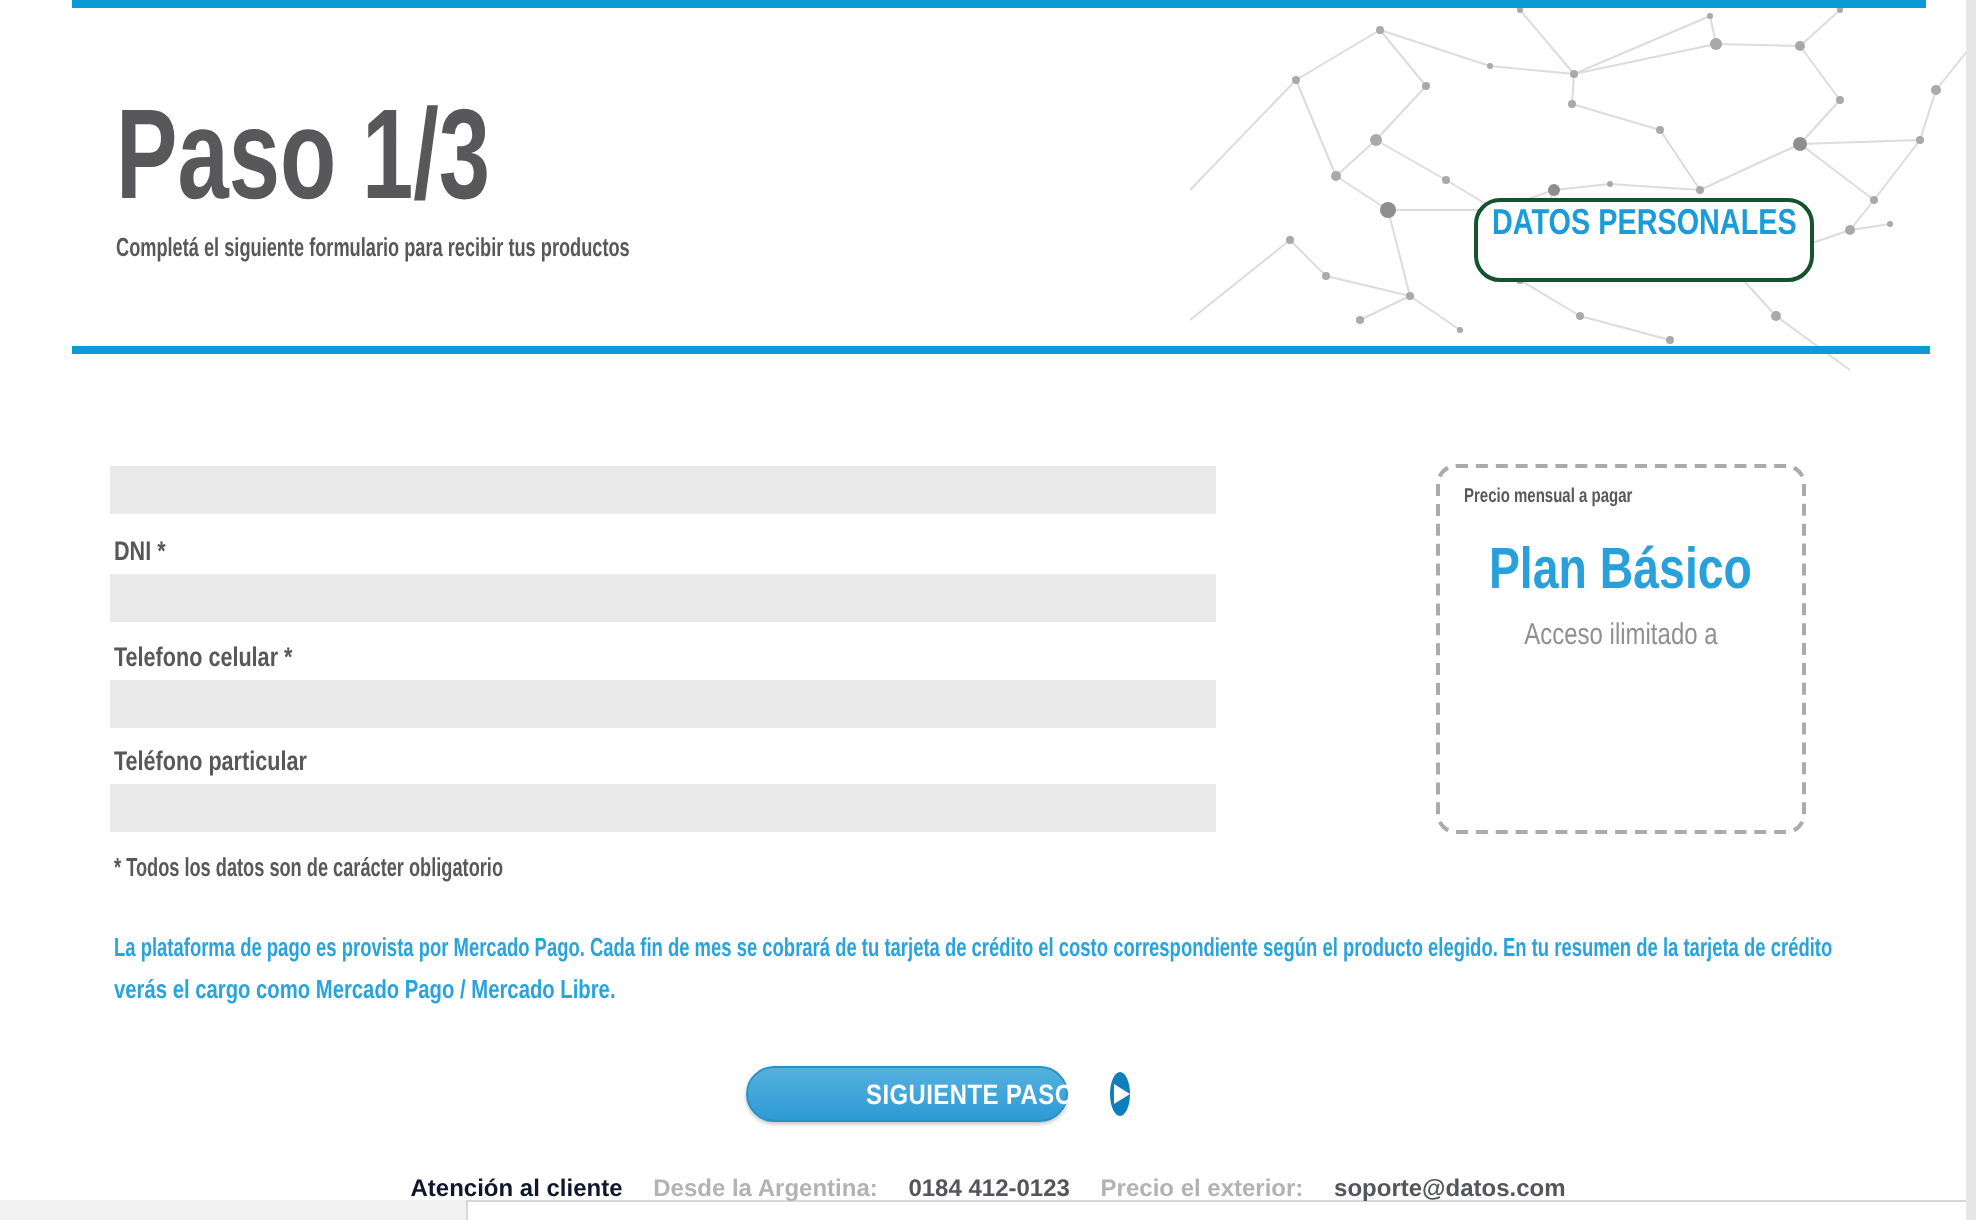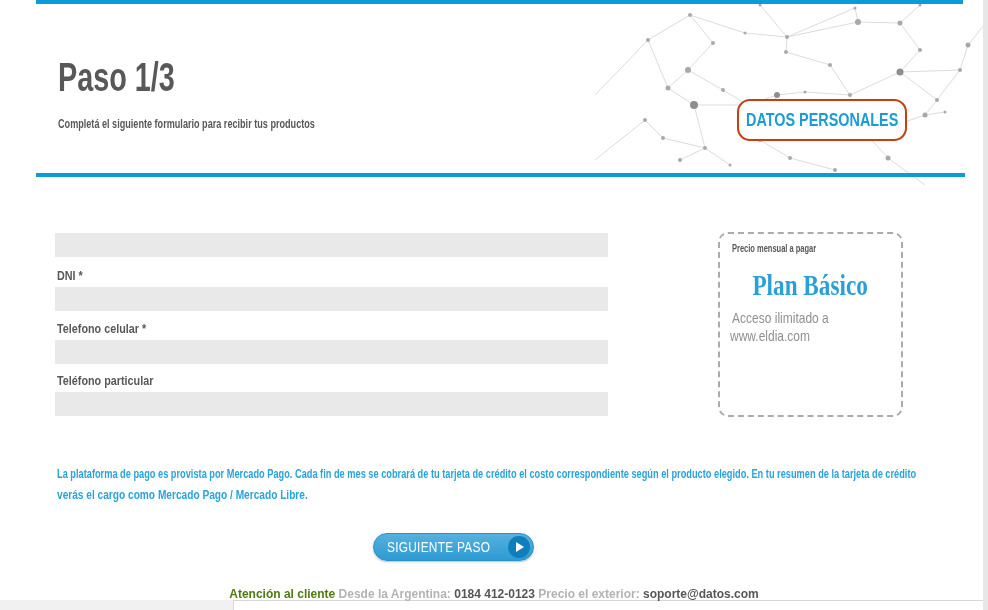--- a/index.html
+++ b/index.html
@@ -11,65 +11,65 @@
   .cx{display:inline-block;white-space:nowrap;transform:scaleX(var(--sx,.8));transform-origin:0 50%;}
   .cxc{display:inline-block;white-space:nowrap;transform:scaleX(var(--sx,.8));transform-origin:50% 50%;}
 
   .abs{position:absolute;}
   .topbar{left:36px;top:0;width:927px;height:4px;background:#0D9BD8;}
   .divider{left:36px;top:173px;width:929px;height:4px;background:#0D9BD8;}
 
   .net{left:595px;top:0;pointer-events:none;z-index:0;}
   .z{z-index:1;}
 
-  .title{left:58px;top:48px;font-size:40px;line-height:58px;font-weight:bold;color:#58585A;}
+  .title{left:58px;top:48px;font-size:64px;line-height:58px;font-weight:bold;color:#58585A;}
   .subtitle{left:58px;top:116px;font-size:13px;font-weight:bold;color:#58585A;}
 
   .badge{
     left:737px;top:99px;width:170px;height:42px;background:#fff;
-    border:2px solid #c2410c;border-radius:13px;box-sizing:border-box;
-    display:flex;align-items:center;justify-content:center;
+    border:2px solid #14532d;border-radius:13px;box-sizing:border-box;
+    display:flex;justify-content:center;
     font-size:18px;font-weight:bold;color:#1B9CD8;z-index:2;
   }
 
   .f-label{left:57px;font-size:13.5px;font-weight:bold;color:#58585A;}
   .f-input{
     left:55px;width:553px;height:24px;background:#E9E9E9;border:0;outline:0;
     font-family:"Liberation Sans",sans-serif;font-size:13px;color:#58585A;padding:0 6px;box-sizing:border-box;
   }
   .note{left:57px;top:426px;font-size:13px;font-weight:bold;color:#58585A;}
 
   .notice{left:57px;top:463px;font-size:13px;font-weight:bold;color:#29A3DB;line-height:21px;}
 
   .planbox{
     left:718px;top:232px;width:185px;height:185px;background:#fff;box-sizing:border-box;
     border:2px dashed #ABABAB;border-radius:10px;z-index:2;
   }
   .pb-title{margin:9px 12px 0;font-size:10px;font-weight:bold;color:#58585A;}
-  .pb-name{margin-top:16px;text-align:center;font-size:29px;line-height:30px;font-weight:bold;color:#29A0D9;font-family:Liberation Serif, serif;}
-  .pb-desc{margin-top:9px;text-align:left;font-size:15px;line-height:18px;color:#8F9092;}
+  .pb-name{margin-top:16px;text-align:center;font-size:29px;line-height:30px;font-weight:bold;color:#29A0D9;}
+  .pb-desc{margin-top:9px;text-align:center;font-size:15px;line-height:18px;color:#8F9092;}
   .pb-price{margin-top:5px;text-align:center;font-size:34px;line-height:32px;font-weight:bold;color:#2E9FD8;}
   .pb-period{text-align:center;font-size:18px;line-height:19px;font-weight:bold;color:#6E6F71;}
 
   .next-btn{
     left:373px;top:533px;width:161px;height:28px;box-sizing:border-box;cursor:pointer;
     background:linear-gradient(#55B1DF,#2D9BD3);border:1px solid #2A91C6;border-radius:14px;
     box-shadow:0 1px 2px rgba(0,0,0,.25);
     display:flex;align-items:center;padding:0 3px 0 13px;z-index:2;
   }
-  .next-label{color:#fff;font-size:14px;font-weight:normal;letter-spacing:.3px;}
+  .next-label{color:#fff;font-size:14px;font-weight:bold;letter-spacing:.3px;margin-left:46px;}
   .play-circle{
     margin-left:auto;width:22px;height:22px;border-radius:50%;background:#0E7FBC;
     display:flex;align-items:center;justify-content:center;
   }
   .play-tri{width:0;height:0;border-left:8px solid #fff;border-top:5px solid transparent;border-bottom:5px solid transparent;margin-left:2px;}
 
   .footer{left:0;top:587px;width:100%;text-align:center;font-size:12px;font-weight:bold;z-index:2;}
-  .footer .blue{color:#4d7c0f;}
-  .footer .muted{color:#B3B3B3;margin:0 0;}
+  .footer .blue{color:#0f172a;}
+  .footer .muted{color:#B3B3B3;margin:0 12px;}
   .footer .dark{color:#55565A;}
 
   .bottom-strip{left:0;top:600px;width:988px;height:10px;background:#F1F1F1;}
   .bottom-panel{left:233px;top:600px;width:755px;height:10px;background:#fff;border-top:1px solid #D8D8D8;border-left:1px solid #D8D8D8;box-sizing:border-box;}
   .scroll-strip{left:983px;top:0;width:5px;height:610px;background:#E7E7E7;z-index:3;}
 </style>
 </head>
 <body>
 
 <div class="page">
@@ -140,32 +140,32 @@
 
   <div class="abs f-label z" style="top:268px"><span class="cx">DNI *</span></div>
   <input class="abs f-input z" style="top: 287px;" type="text" value="">
 
   <div class="abs f-label z" style="top:321px"><span class="cx">Telefono celular *</span></div>
   <input class="abs f-input z" style="top: 340px;" type="text" value="">
 
   <div class="abs f-label z" style="top:373px"><span class="cx">Teléfono particular</span></div>
   <input class="abs f-input z" style="top: 392px;" type="text" value="">
 
+  <div class="abs note z"><span class="cx" style="--sx:.7">* Todos los datos son de carácter obligatorio</span></div>
 
   <div class="abs notice z">
     <div><span class="cx" style="--sx:.71">La plataforma de pago es provista por Mercado Pago. Cada fin de mes se cobrará de tu tarjeta de crédito el costo correspondiente según el producto elegido. En tu resumen de la tarjeta de crédito</span></div>
     <div><span class="cx" style="--sx:.78">verás el cargo como Mercado Pago / Mercado Libre.</span></div>
   </div>
 
   <div class="abs planbox">
     <div class="pb-title"><span class="cx" style="--sx:.75">Precio mensual a pagar</span></div>
     <div class="pb-name"><span class="cxc" style="--sx:.8">Plan Básico</span></div>
     <div class="pb-desc">
       <div><span class="cxc" style="--sx:.8">Acceso ilimitado a</span></div>
-      <div><span class="cxc" style="--sx:.8">www.eldia.com</span></div>
     </div>
   </div>
 
   <button class="abs next-btn">
     <span class="next-label"><span class="cx" style="--sx:.85">SIGUIENTE PASO</span></span>
     <span class="play-circle">
         <span class="play-tri"></span>
       </span>
   </button>
 

